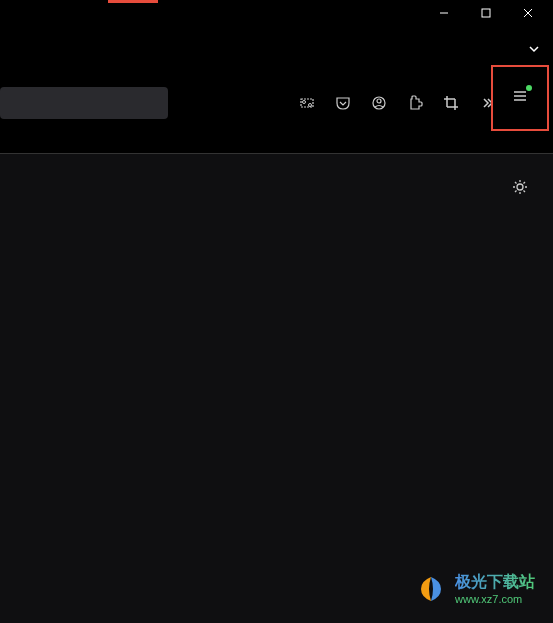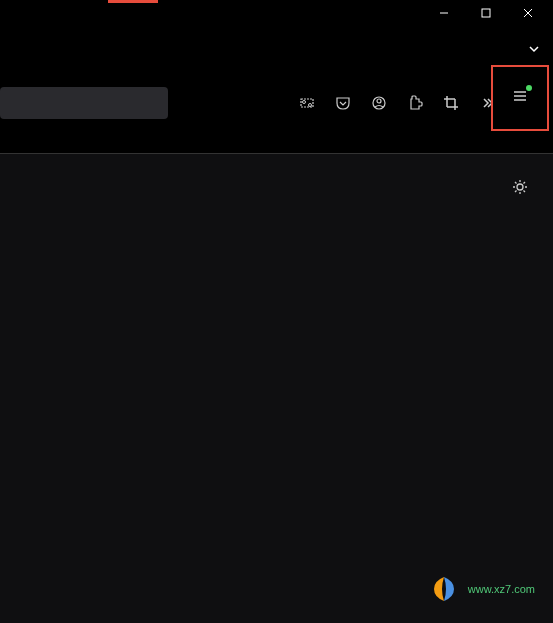--- a/index.html
+++ b/index.html
@@ -138,21 +138,20 @@
       font-size: 16px;
       font-weight: bold;
       background: linear-gradient(90deg, #4a90e2, #50c878);
       -webkit-background-clip: text;
       -webkit-text-fill-color: transparent;
       background-clip: text;
     }
     .watermark-url {
       font-size: 11px;
       color: #50c878;
-      text-align: center;
     }
   </style>
 </head>
 <body>
 
 <div class="red-badge"></div>
 
 <div class="titlebar">
   <div class="window-control">
     <svg width="10" height="10" viewBox="0 0 10 10">
@@ -244,16 +243,17 @@
         <circle cx="9" cy="9" r="3" stroke="#ccc" stroke-width="1.3" fill="none"></circle>
         <path d="M9 2 L9 4 M9 14 L9 16 M2 9 L4 9 M14 9 L16 9 M4 4 L5.5 5.5 M12.5 12.5 L14 14 M14 4 L12.5 5.5 M5.5 12.5 L4 14" stroke="#ccc" stroke-width="1.3"></path>
       </svg>
   </div>
   <div class="watermark">
     <svg class="watermark-logo" width="32" height="32" viewBox="0 0 32 32">
       <path d="M16 4 Q26 8 26 16 Q26 24 16 28 Q18 22 18 16 Q18 10 16 4" fill="#4a90e2"></path>
       <path d="M16 28 Q6 24 6 16 Q6 8 16 4 Q14 10 14 16 Q14 22 16 28" fill="#f39c12"></path>
     </svg>
     <div class="watermark-text">
+      <div class="watermark-title">极光下载站</div>
       <div class="watermark-url">www.xz7.com</div>
     </div>
   </div>
 </div>
 
 </body></html>

